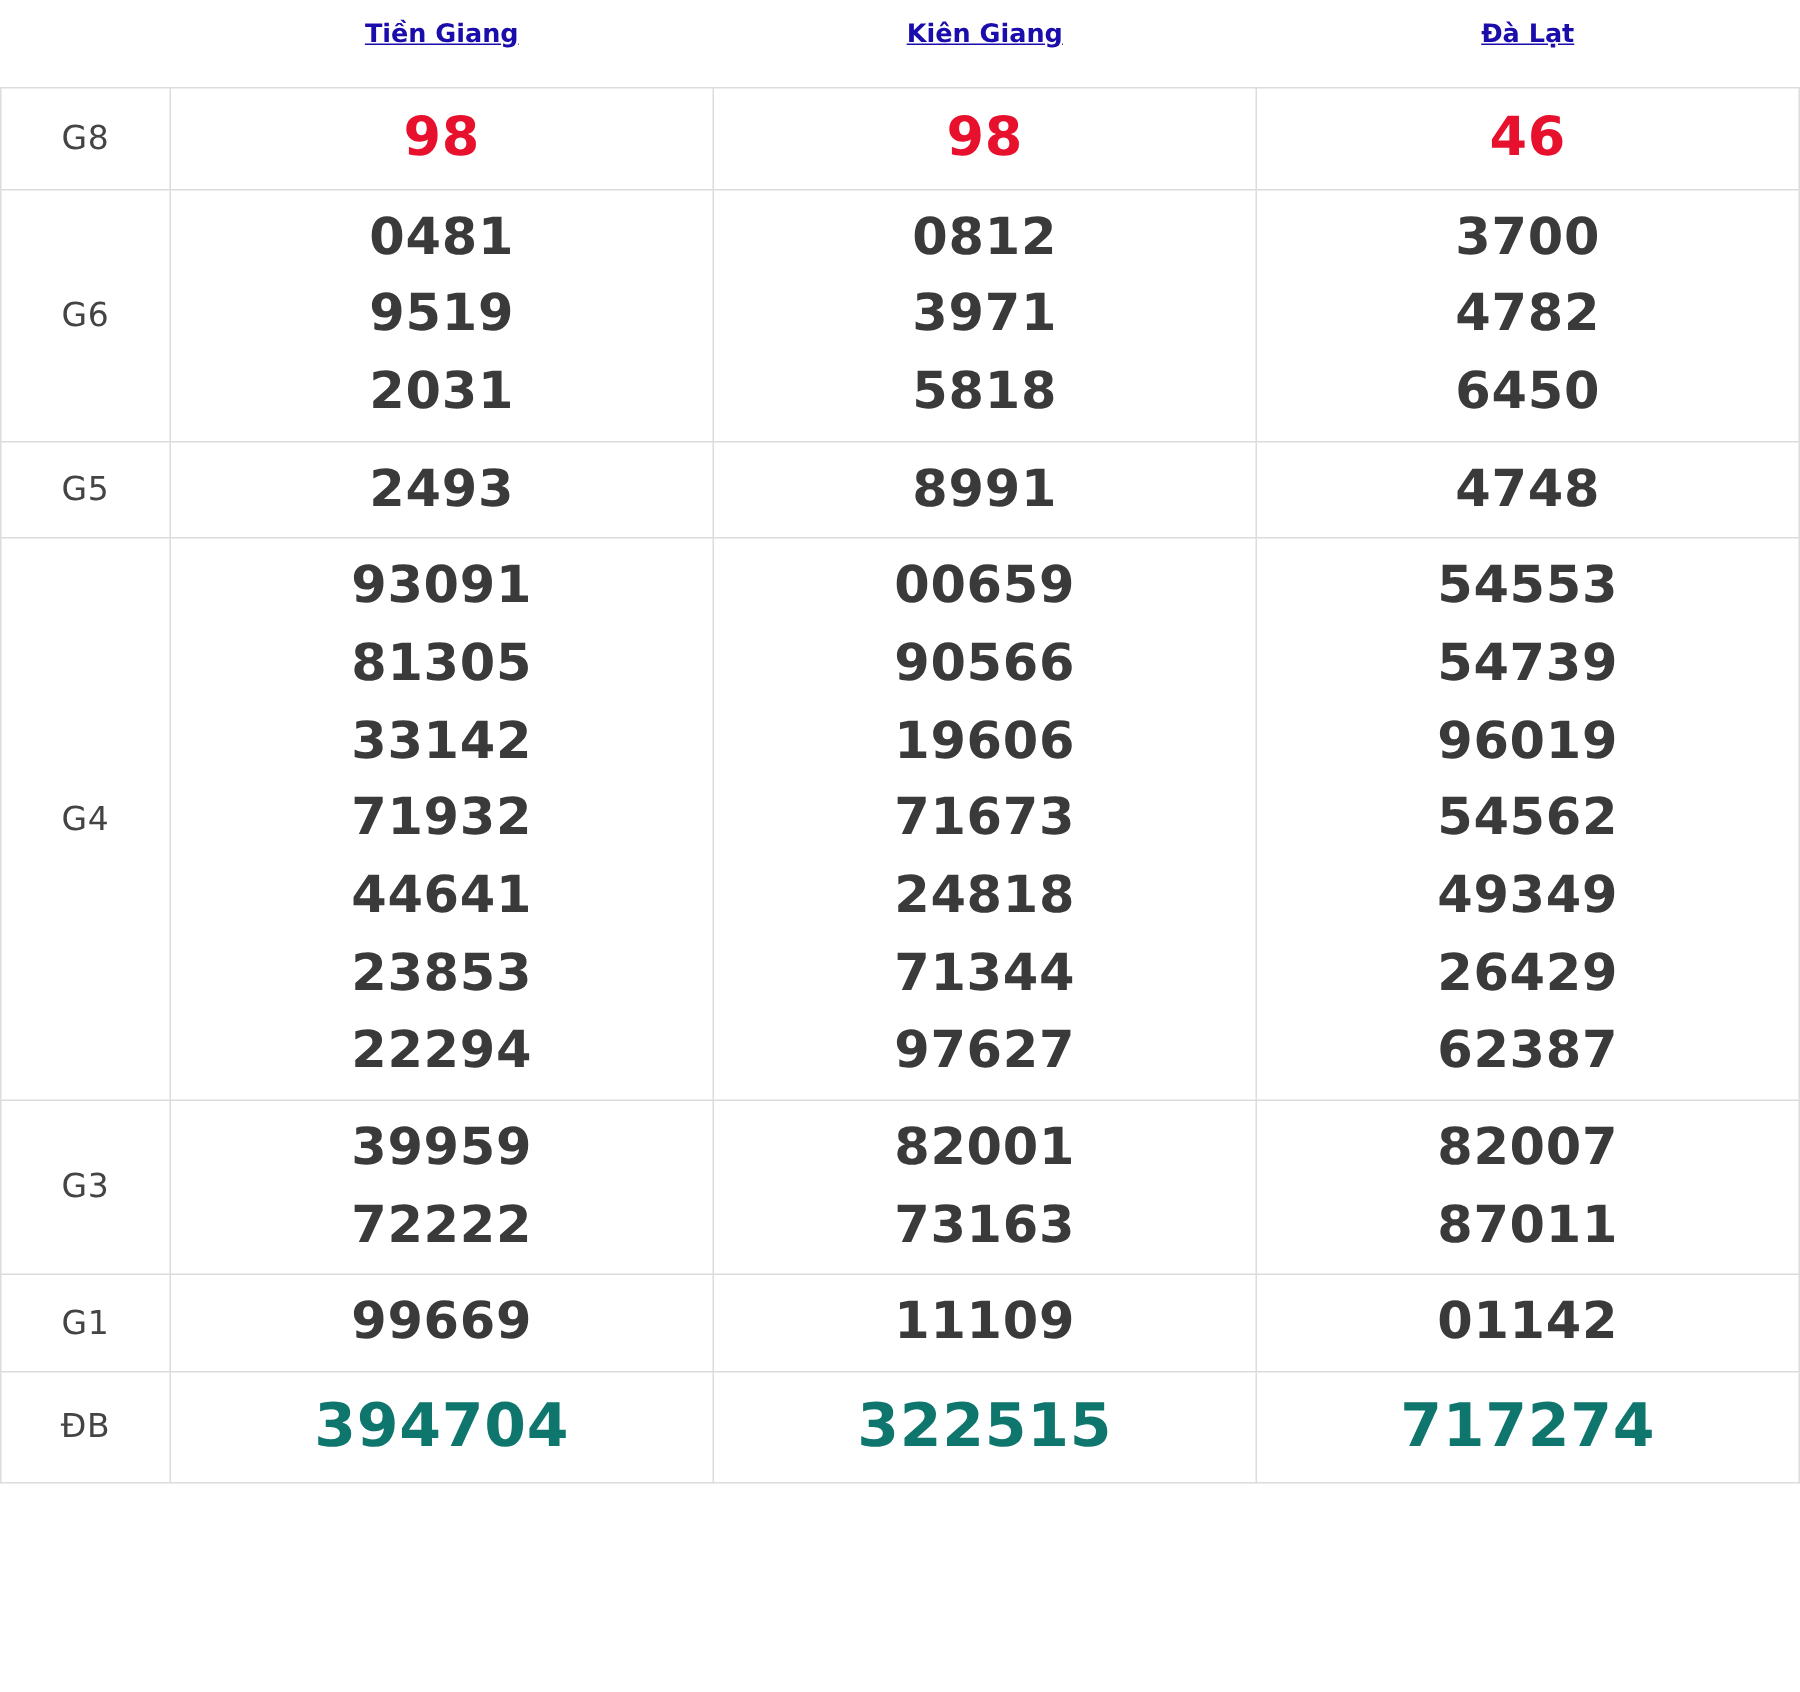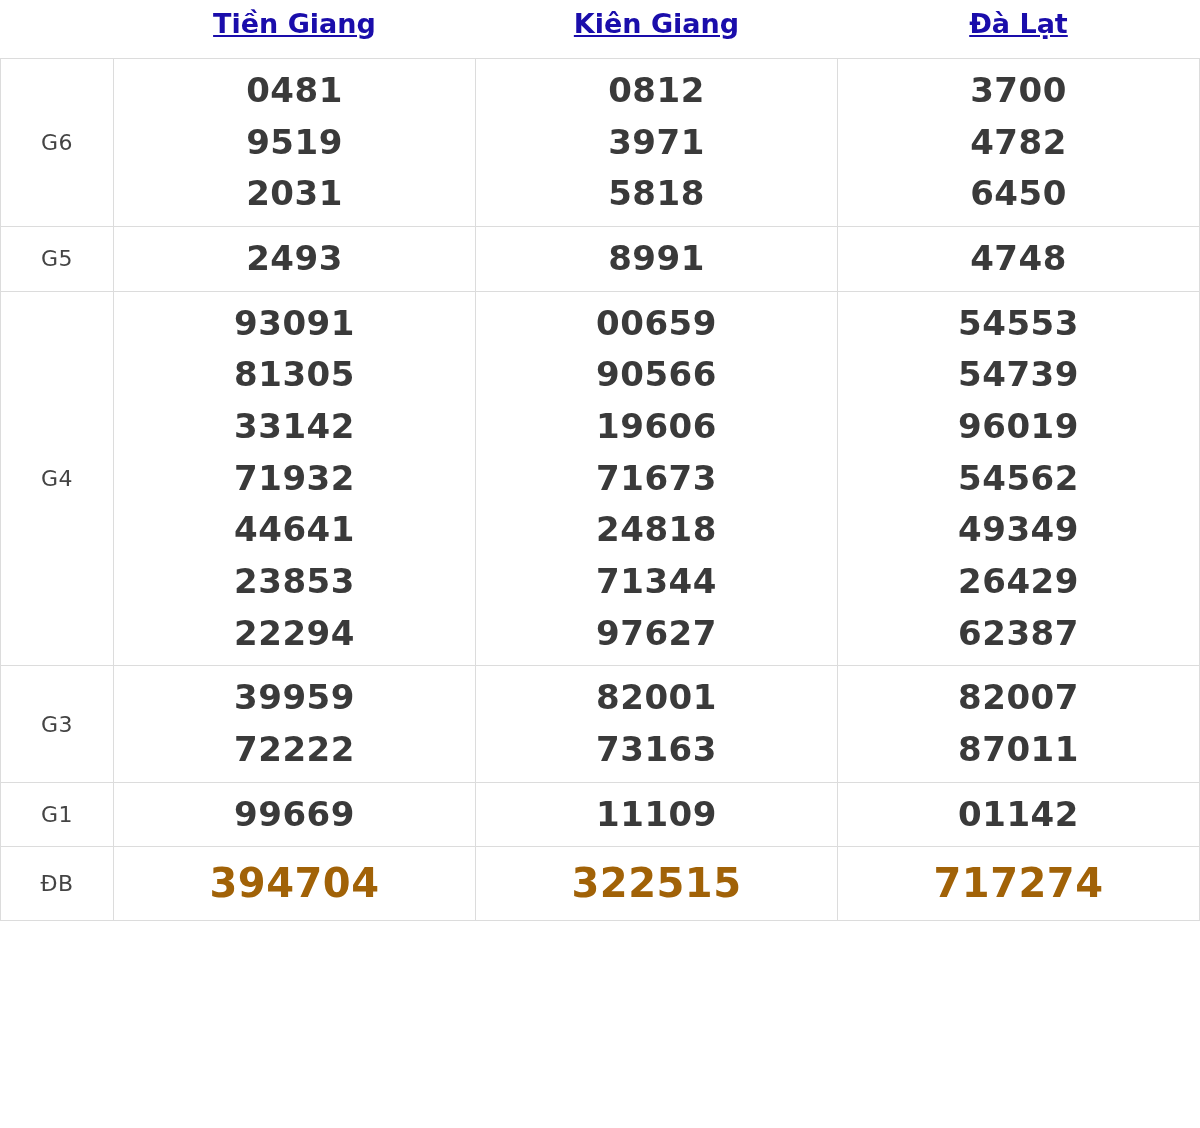--- a/index.html
+++ b/index.html
@@ -26,21 +26,21 @@
     border: none;
     padding: 0 0 12px 0;
     text-align: center;
     vertical-align: middle;
     height: 46px;
   }
   thead th.label-head { border: none; }
   .prov-link {
     color: #1a0dab;
     font-weight: bold;
-    font-size: 27px;
+    font-size: 17px;
     text-decoration: underline;
     cursor: pointer;
     display: inline-block;
     font-family: "DejaVu Sans", "Liberation Sans", sans-serif;
   }
   tbody td {
     border: 1px solid #dcdcdc;
     text-align: center;
     vertical-align: middle;
     padding: 6px 0;
@@ -56,21 +56,21 @@
     font-weight: bold;
     color: #3a3a3a;
     line-height: 1.52;
     letter-spacing: 0.5px;
   }
   tbody tr.highlight td.values {
     color: #e8112d;
     font-size: 36px;
   }
   tbody tr.db-row td.values {
-    color: #a16207;
+    color: #0f766e;
     font-size: 40px;
   }
   .num { display: block; }
 </style>
 </head>
 <body>
 
 <table class="lottery">
   <colgroup>
     <col class="label-col">
@@ -86,20 +86,32 @@
       </th>
       <th>
         <span class="prov-link">Kiên Giang</span>
       </th>
       <th>
         <span class="prov-link">Đà Lạt</span>
       </th>
     </tr>
   </thead>
   <tbody id="results-body">
+      <tr class="highlight">
+        <td class="row-label">G8</td>
+        <td class="values">
+          <span class="num">98</span>
+        </td>
+        <td class="values">
+          <span class="num">98</span>
+        </td>
+        <td class="values">
+          <span class="num">46</span>
+        </td>
+      </tr>
       <tr>
         <td class="row-label">G6</td>
         <td class="values">
           <span class="num">0481</span>
           <span class="num">9519</span>
           <span class="num">2031</span>
         </td>
         <td class="values">
           <span class="num">0812</span>
           <span class="num">3971</span>

